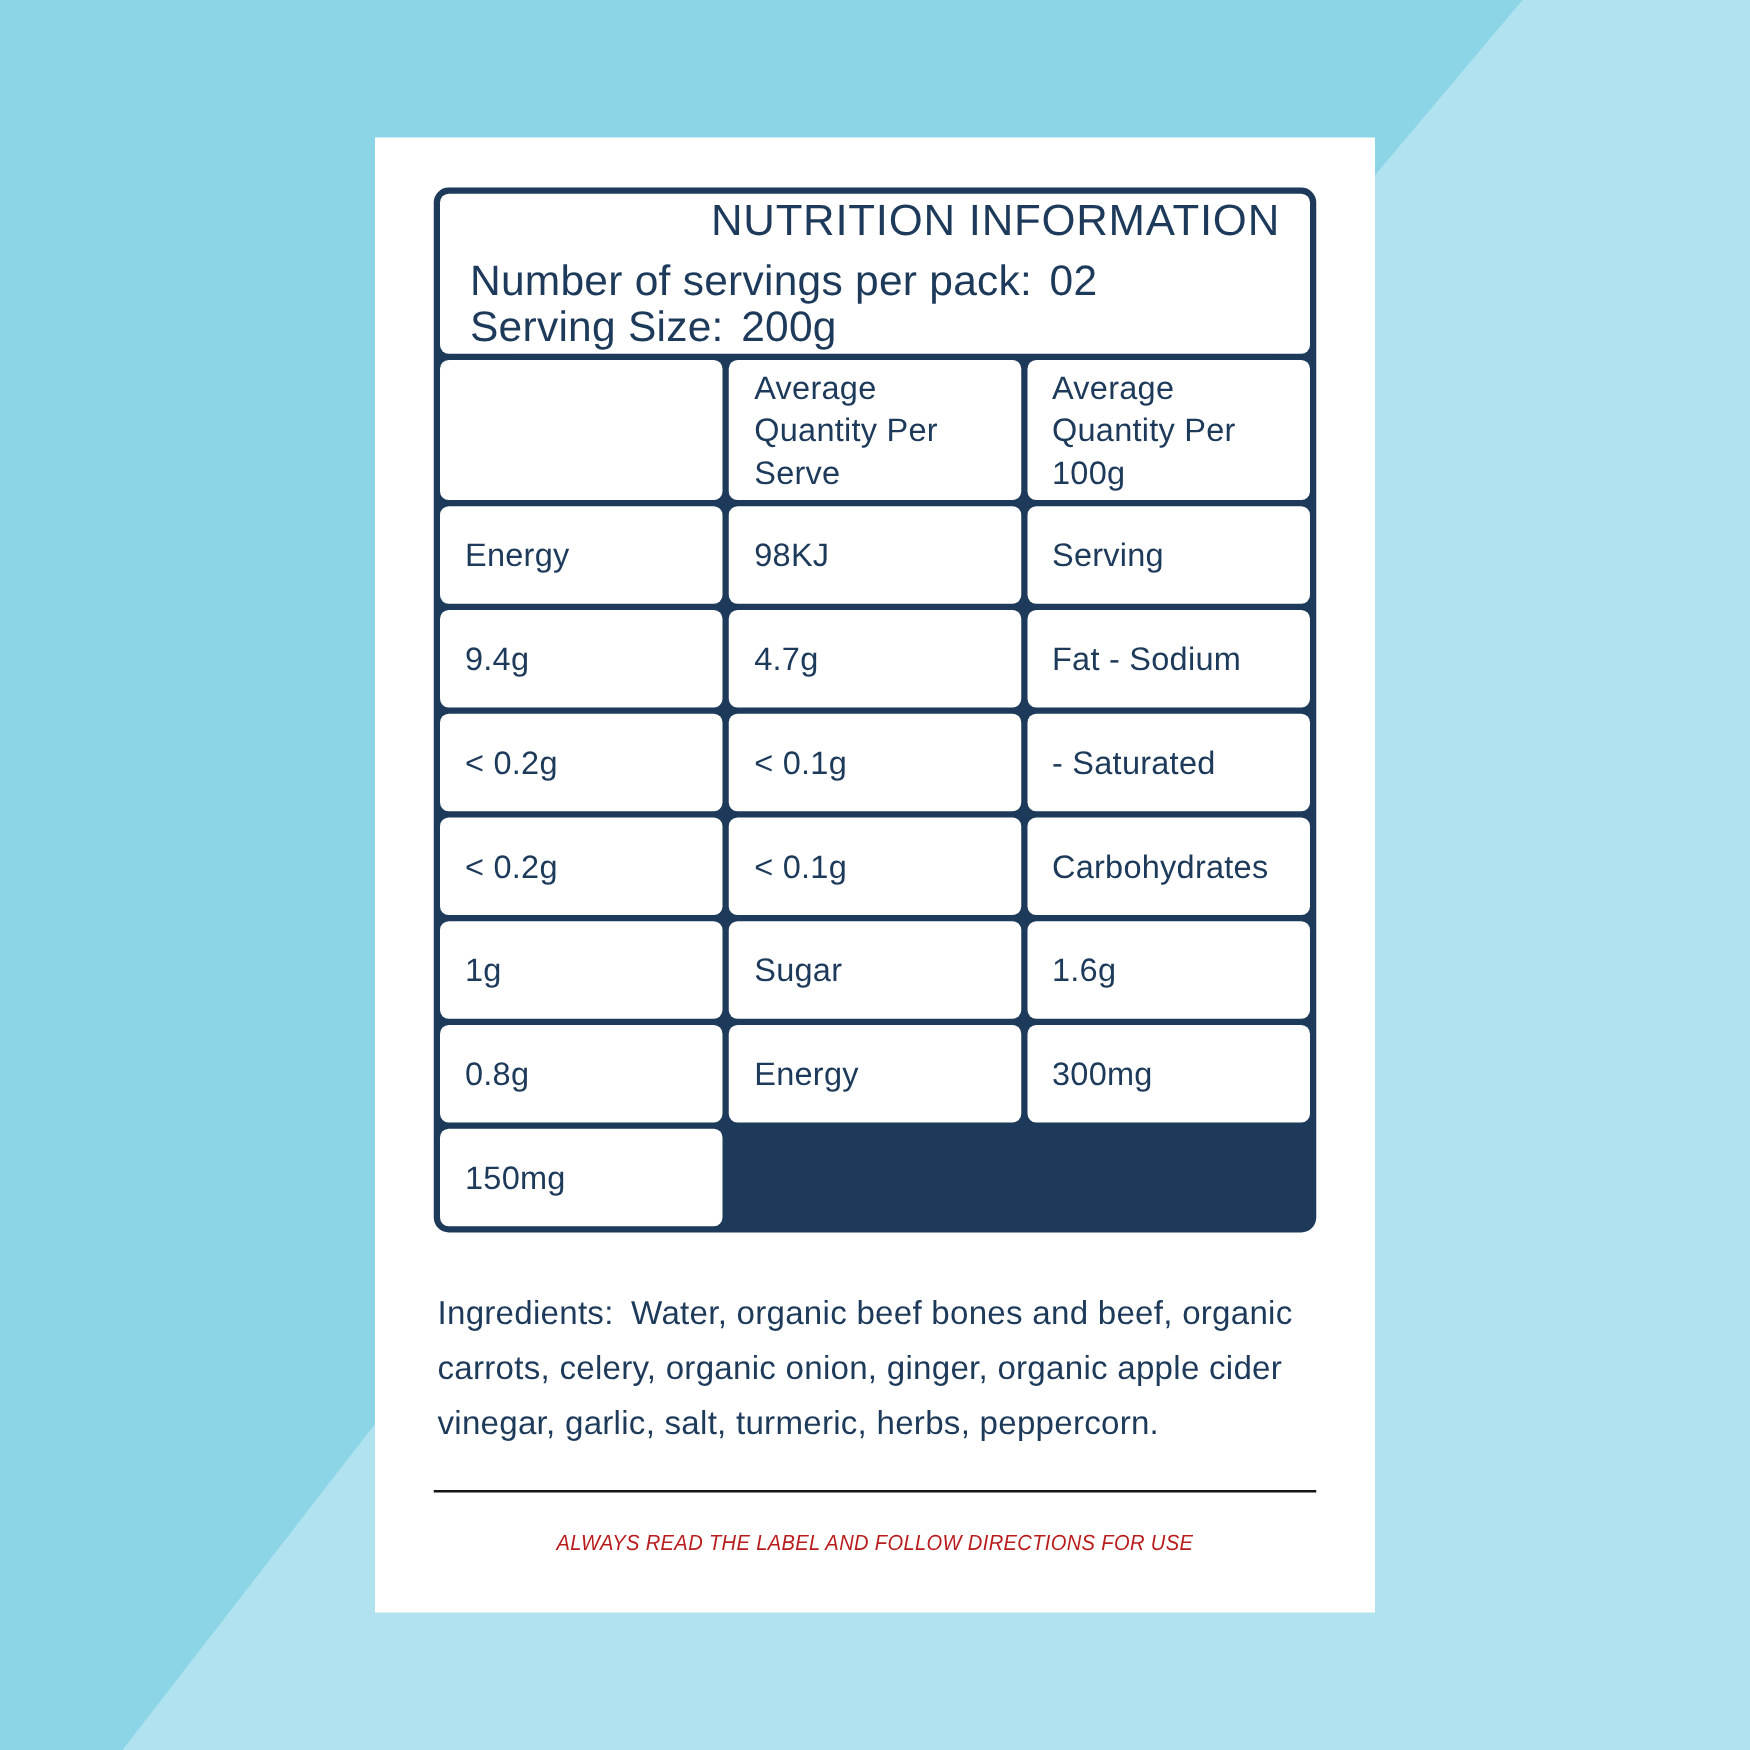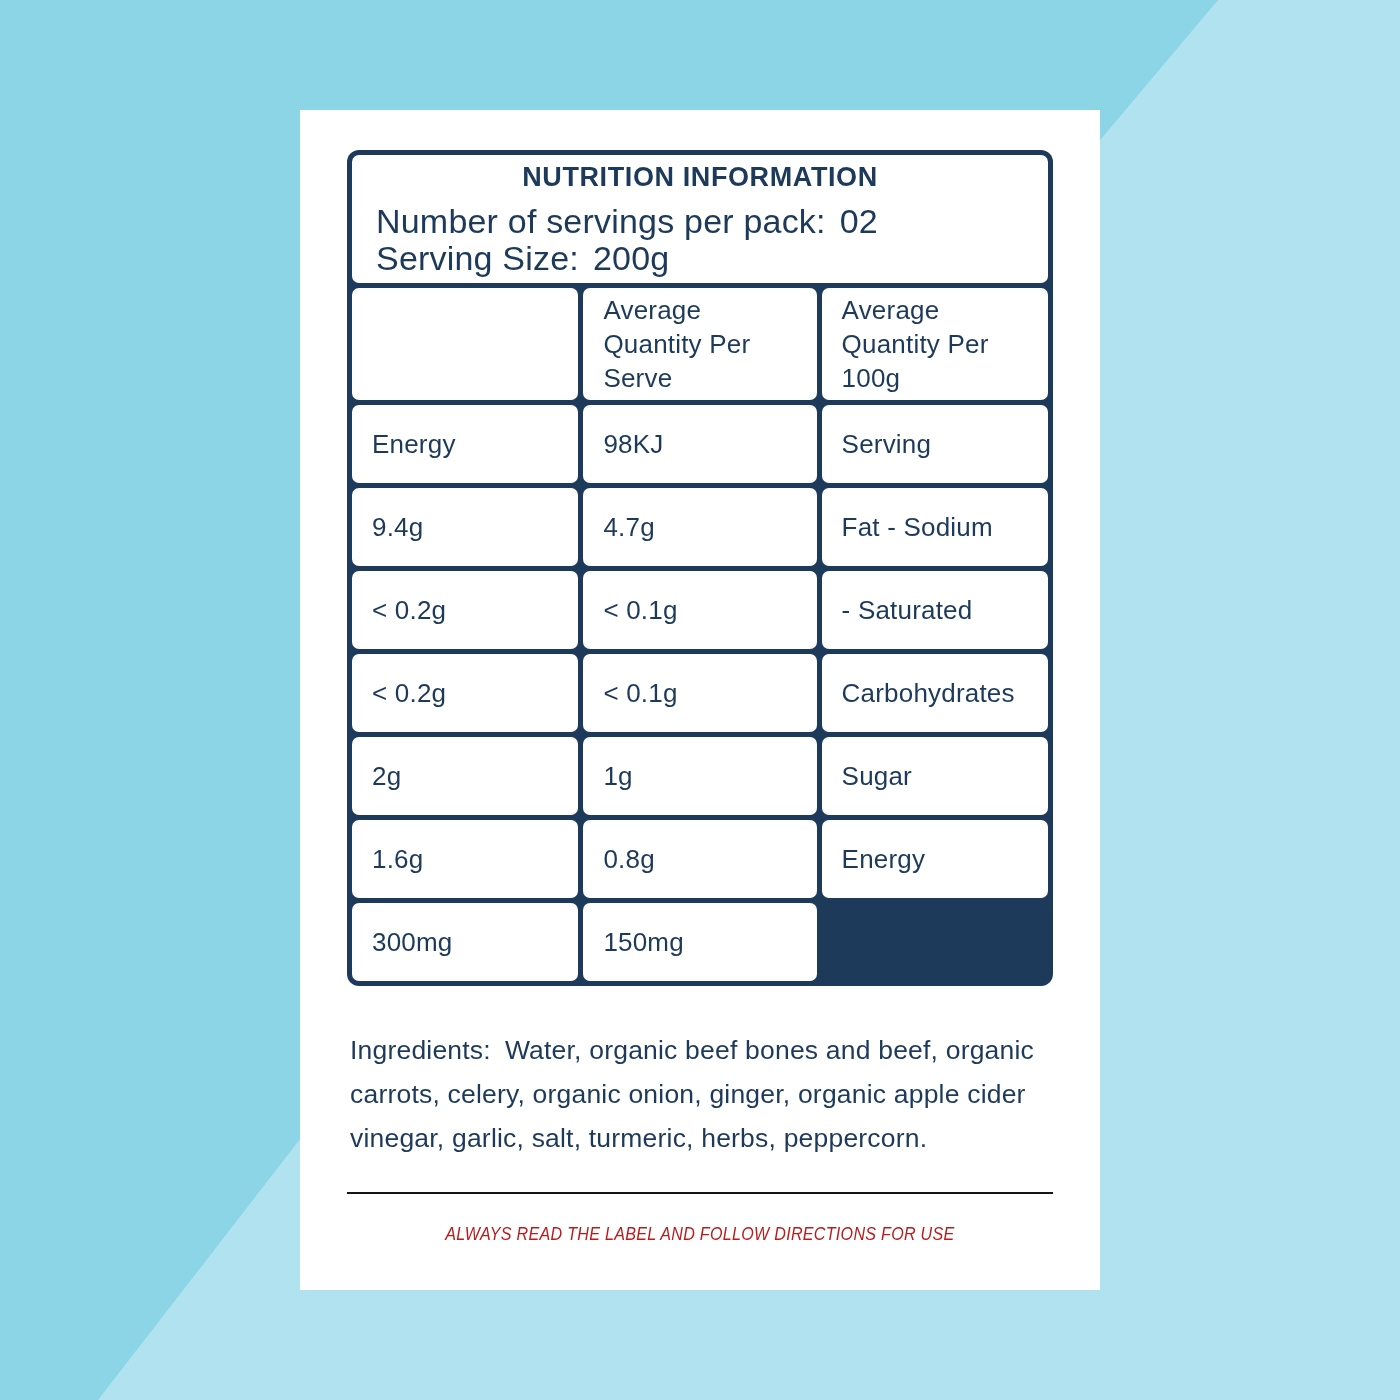--- a/index.html
+++ b/index.html
@@ -29,21 +29,21 @@
     background:#ffffff;border-radius:7px;
     display:flex;align-items:center;
     padding:0 8px 0 20px;
     color:#1d3a5a;font-size:26px;letter-spacing:.2px;
   }
   .cell.head{
     grid-column:1 / -1;
     flex-direction:column;align-items:stretch;justify-content:center;
     padding:6px 24px;
   }
-  .t-title{text-align:center;font-size:27px;letter-spacing:.6px;margin-bottom:10px;font-weight:bold;}
+  .t-title{text-align:right;font-size:35px;letter-spacing:.6px;margin-bottom:10px;}
   .t-line{font-size:34px;line-height:37px;}
   .t-line .val{margin-left:14px;}
   .colhead span{display:block;max-width:185px;line-height:34px;}
   .ingredients{
     width:700px;margin:42px auto 0;
     font-size:26.5px;line-height:44px;color:#1d3a5a;letter-spacing:.2px;
   }
   .ingredients .ing-label{margin-right:14px;}
   .divider{width:706px;margin:32px auto 0;border-top:2px solid #151515;height:0;}
   .footer-note{
@@ -88,21 +88,20 @@
 
     <div class="cell">Fat - Sodium</div>
     <div class="cell">&lt; 0.2g</div>
     <div class="cell">&lt; 0.1g</div>
 
     <div class="cell">- Saturated</div>
     <div class="cell">&lt; 0.2g</div>
     <div class="cell">&lt; 0.1g</div>
 
     <div class="cell">Carbohydrates</div>
-    <div class="cell">2g</div>
     <div class="cell">1g</div>
 
     <div class="cell">Sugar</div>
     <div class="cell">1.6g</div>
     <div class="cell">0.8g</div>
 
     <div class="cell">Energy</div>
     <div class="cell">300mg</div>
     <div class="cell">150mg</div>
 

